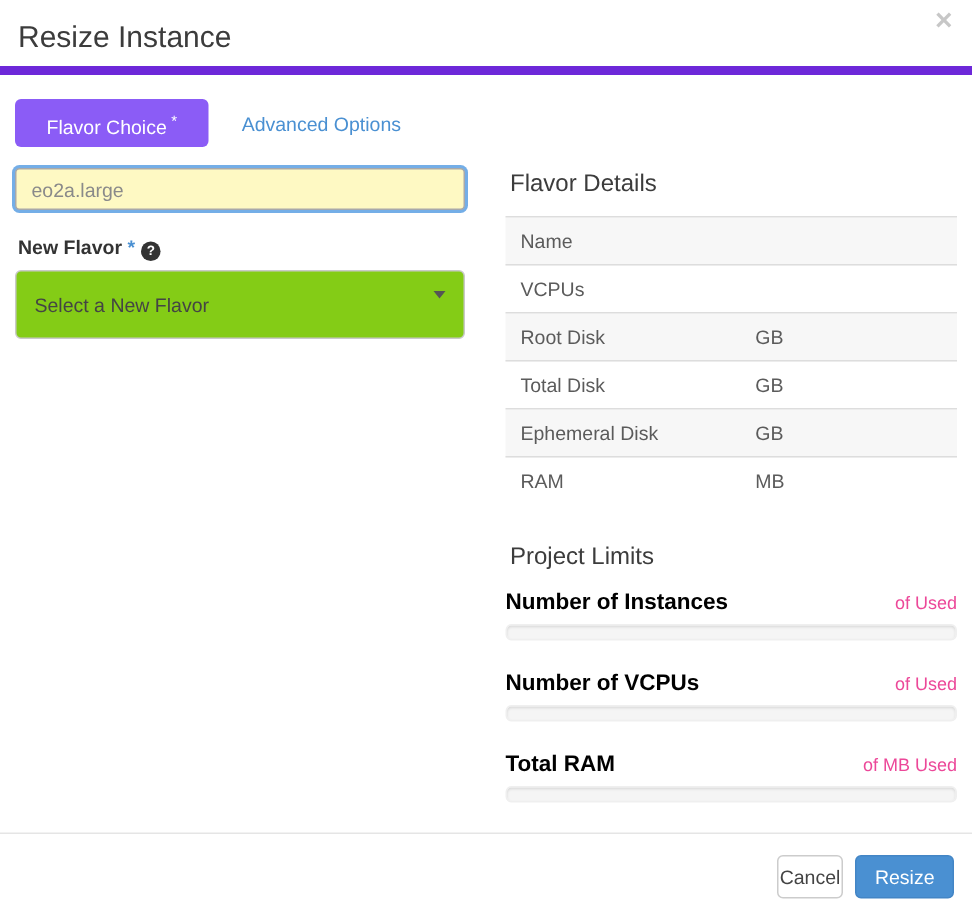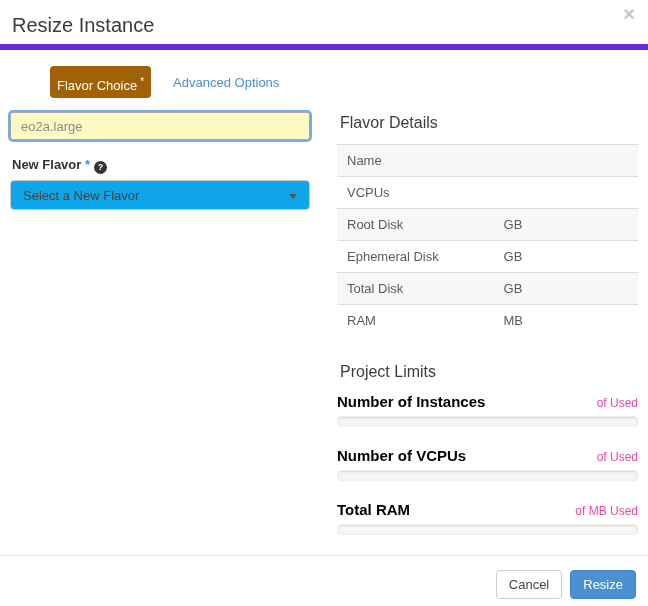--- a/index.html
+++ b/index.html
@@ -37,31 +37,30 @@
     background: none;
     border: none;
     font-family: "Liberation Sans", sans-serif;
   }
 
   
   .modal-body { padding: 16px 10px 0 10px; }
 
   .tabs { display: flex; align-items: center; margin-bottom: 14px; height: 32px; }
   .tab-pill {
-    background: #a16207;
+    background: #8b5cf6;
     color: #fff;
     border: none;
     border-radius: 4px;
     font-size: 13px;
     font-family: "Liberation Sans", sans-serif;
-    padding: 0 7px;
+    padding: 0 21px;
     height: 32px;
     line-height: 32px;
     cursor: pointer;
-    margin-left: 40px;
   }
   .tab-pill sup { font-size: 10px; margin-left: 3px; }
   .tab-link {
     color: #4a90d2;
     font-size: 13px;
     margin-left: 22px;
     text-decoration: none;
     cursor: pointer;
   }
 
@@ -100,24 +99,24 @@
     box-shadow: 0 0 0 2px #74aee7;
     font-family: "Liberation Sans", sans-serif;
     font-size: 13px;
     color: #8a8a8a;
     padding: 0 10px;
     outline: none;
   }
   .form-group-2 { margin-top: 17px; }
   .select-box {
     width: 100%;
-    height: 30px;
+    height: 46px;
     border: 1px solid #c9c9c9;
     border-radius: 4px;
-    background: #0ea5e9;
+    background: #84cc16;
     display: flex;
     align-items: center;
     padding: 0 12px;
     font-size: 13px;
     color: #444;
     position: relative;
     cursor: pointer;
   }
   .caret-down {
     position: absolute;
@@ -179,21 +178,21 @@
     padding: 14px 12px 0 0;
     display: flex;
     justify-content: flex-end;
     gap: 8px;
     background: #fff;
   }
   .btn {
     font-family: "Liberation Sans", sans-serif;
     font-size: 13px;
     height: 29px;
-    padding: 0 12px;
+    padding: 0 1px;
     border-radius: 4px;
     cursor: pointer;
   }
   .btn-default { background: #fff; border: 1px solid #ccc; color: #444; }
   .btn-primary { background: #4a90d2; border: 1px solid #4385c5; color: #fff; padding: 0 12px; }
 </style>
 </head>
 <body>
 
 <div class="modal-header">
@@ -234,25 +233,25 @@
           </tr>
           <tr>
             <td class="lbl">VCPUs</td>
             <td></td>
           </tr>
           <tr>
             <td class="lbl">Root Disk</td>
             <td>GB</td>
           </tr>
           <tr>
+            <td class="lbl">Total Disk</td>
+            <td>GB</td>
+          </tr>
+          <tr>
             <td class="lbl">Ephemeral Disk</td>
-            <td>GB</td>
-          </tr>
-          <tr>
-            <td class="lbl">Total Disk</td>
             <td>GB</td>
           </tr>
           <tr>
             <td class="lbl">RAM</td>
             <td>MB</td>
           </tr>
         </tbody>
       </table>
 
       <div class="project-limits">

